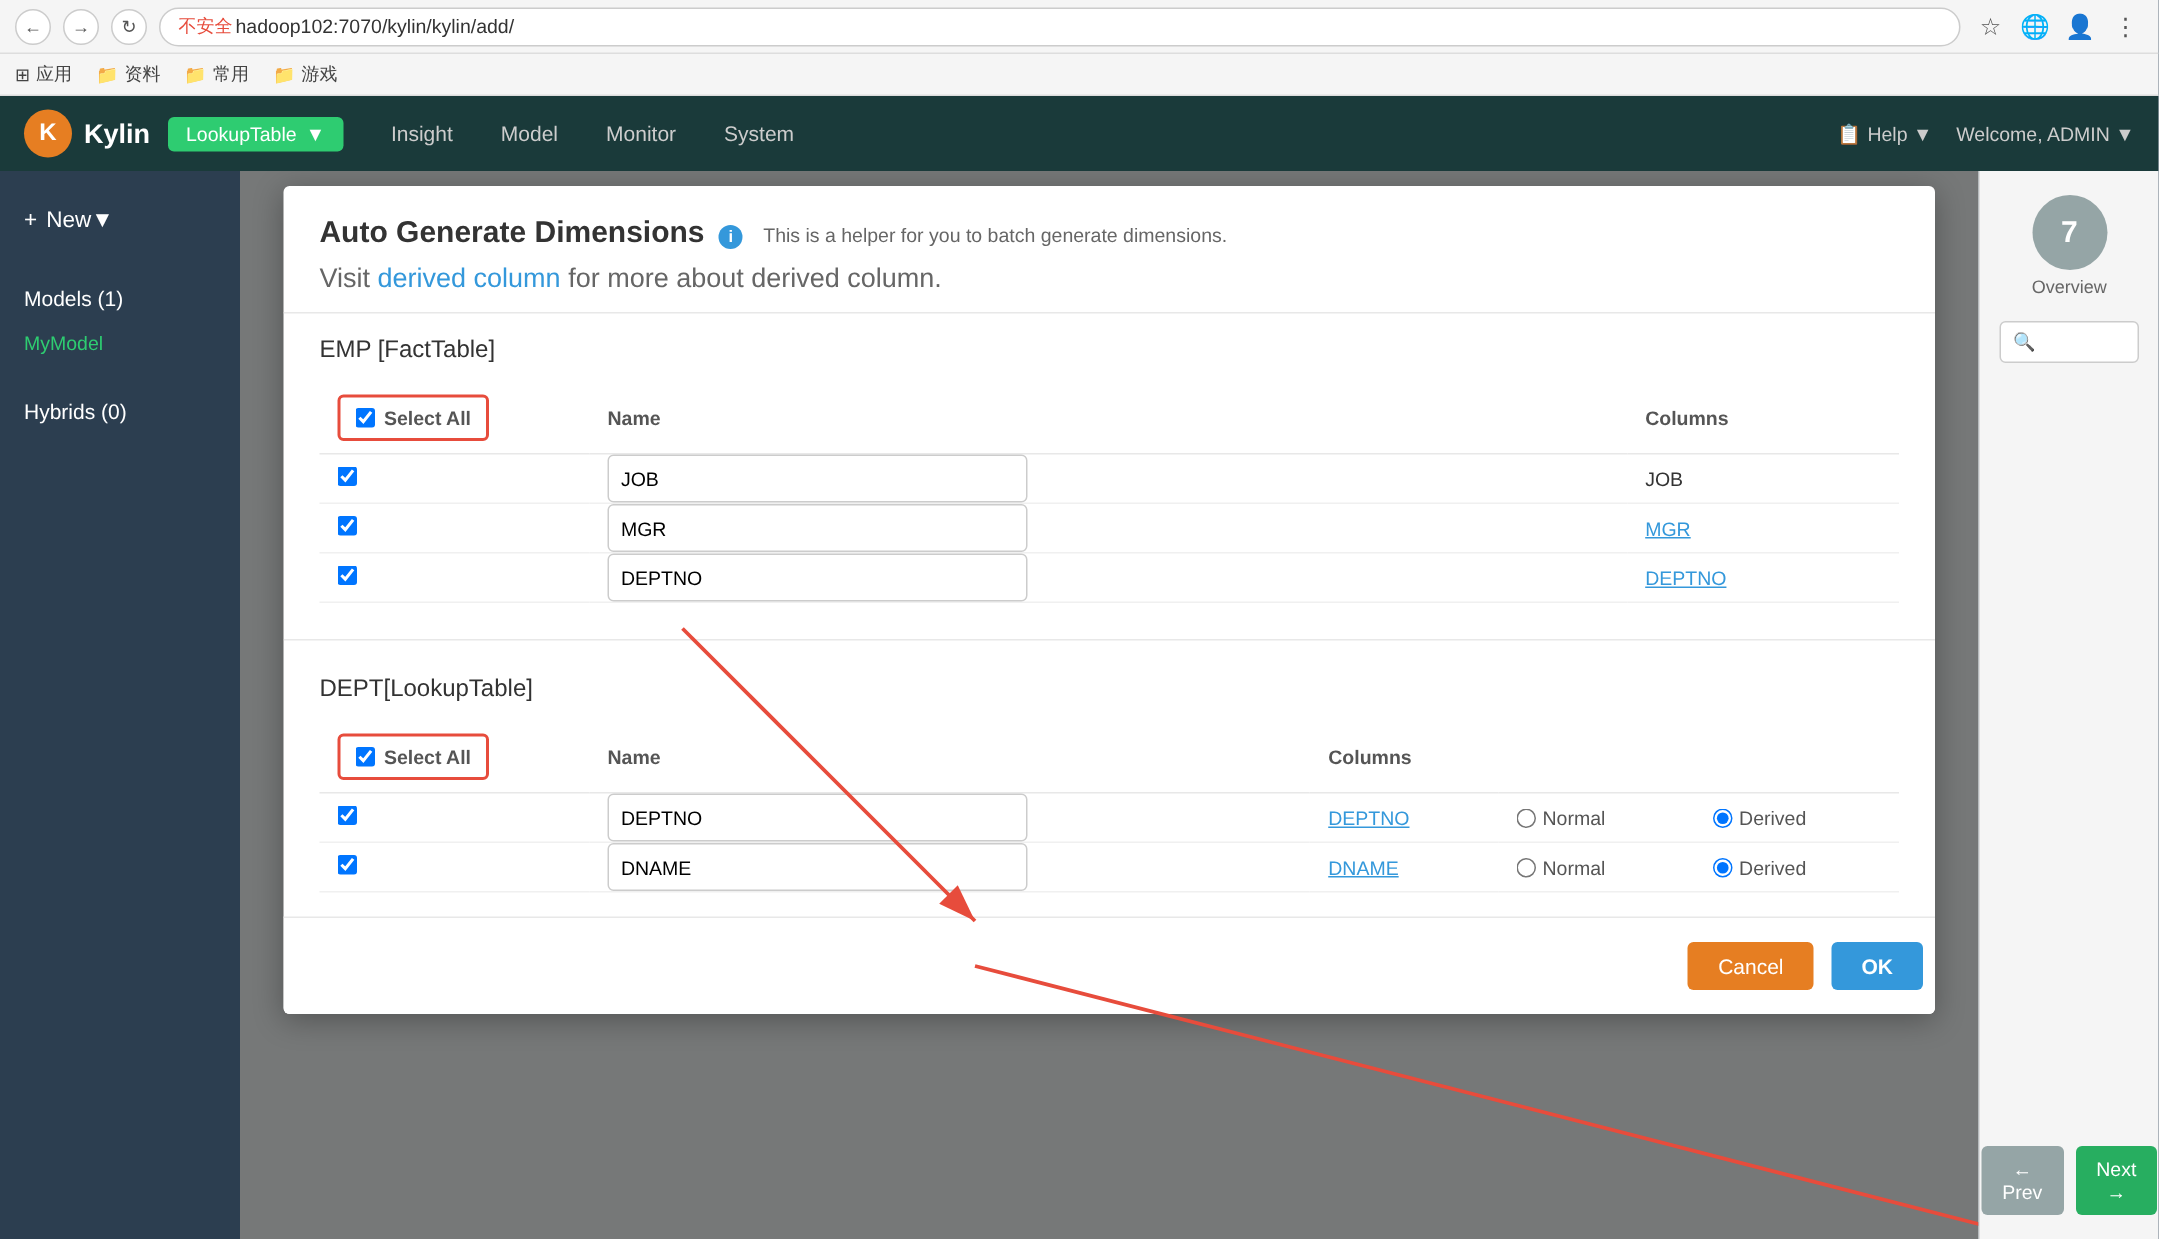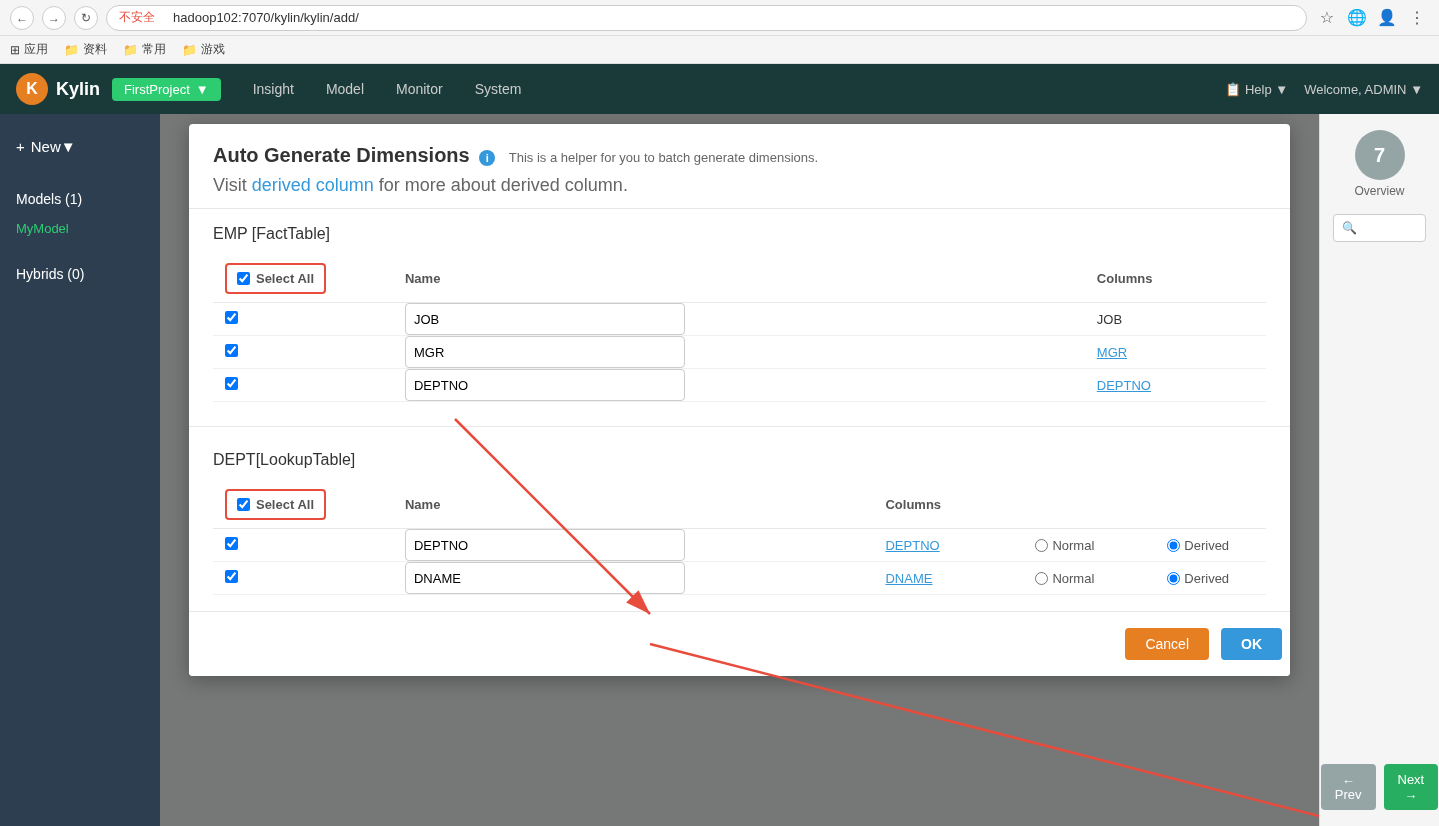--- a/index.html
+++ b/index.html
@@ -24,21 +24,21 @@
       cursor: pointer; font-size: 12px; color: #555;
     }
     .browser-url-bar {
       flex: 1;
       height: 26px;
       border: 1px solid #ccc;
       border-radius: 13px;
       padding: 0 12px;
       font-size: 13px;
       background: #fff;
-      display: flex; align-items: center; gap: 18px;
+      display: flex; align-items: center; gap: 2px;
     }
     .browser-url-bar .warning { color: #e74c3c; font-size: 12px; }
     .browser-url-bar .url-text { color: #333; font-size: 13px; }
     .browser-actions { display: flex; gap: 6px; align-items: center; }
     .browser-action-btn { width: 24px; height: 24px; border-radius: 50%; border: none; background: transparent; cursor: pointer; font-size: 16px; color: #555; display: flex; align-items: center; justify-content: center; }
 
     
     .bookmarks-bar {
       background: #f5f5f5;
       height: 28px;
@@ -168,21 +168,21 @@
     .name-input {
       width: 280px;
       height: 32px;
       border: 1px solid #ccc;
       border-radius: 4px;
       padding: 0 8px;
       font-size: 13px;
     }
     .col-link { color: #3498db; font-size: 13px; }
     .col-text { color: #333; font-size: 13px; }
-    .radio-label { display: flex; align-items: center; gap: 4px; font-size: 13px; color: #555; cursor: pointer; justify-content: center; }
+    .radio-label { display: flex; align-items: center; gap: 4px; font-size: 13px; color: #555; cursor: pointer; }
 
     
     .arrow-svg {
       position: absolute;
       top: 0; left: 0;
       width: 100%; height: 100%;
       pointer-events: none;
       z-index: 1000;
     }
 
@@ -318,21 +318,21 @@
     <span>游戏</span>
   </div>
 </div>
 
 <div class="app-nav">
   <div class="app-logo">
     <div class="app-logo-icon">K</div>
     <span>Kylin</span>
   </div>
   <div class="project-selector">
-    <span>FirstProject</span>
+    <span>LookupTable</span>
     <span>▼</span>
   </div>
   <div class="nav-item">
     <span>Insight</span>
   </div>
   <div class="nav-item">
     <span>Model</span>
   </div>
   <div class="nav-item">
     <span>Monitor</span>

